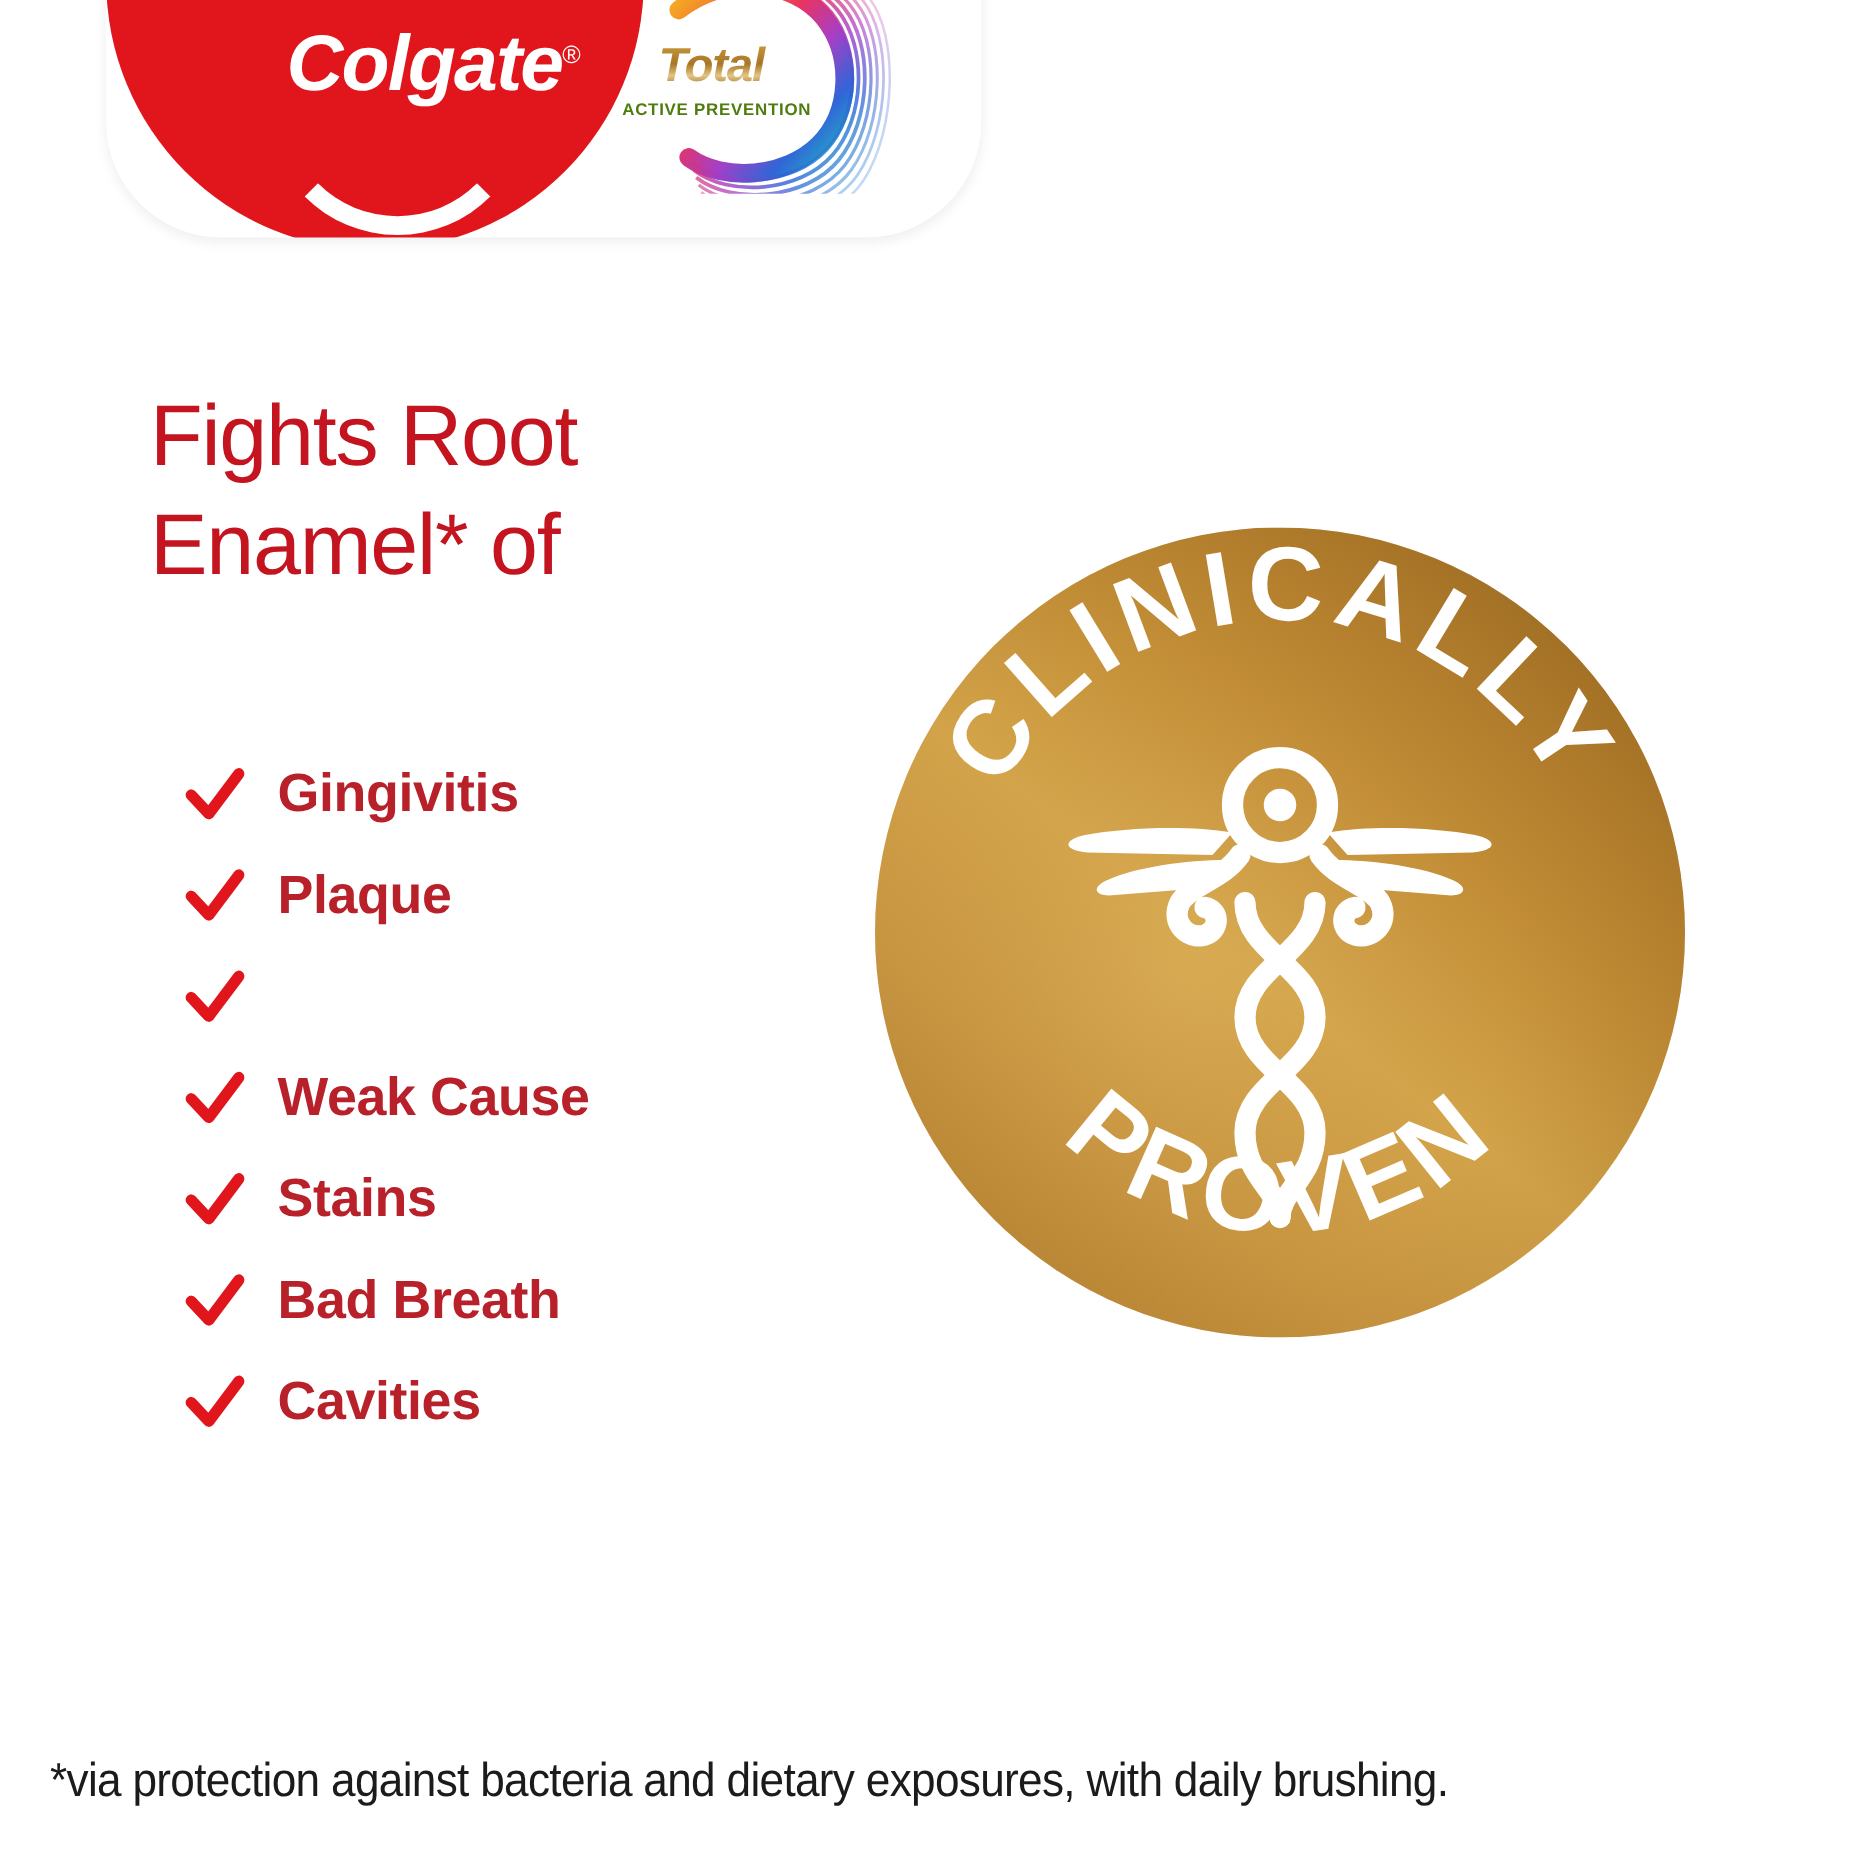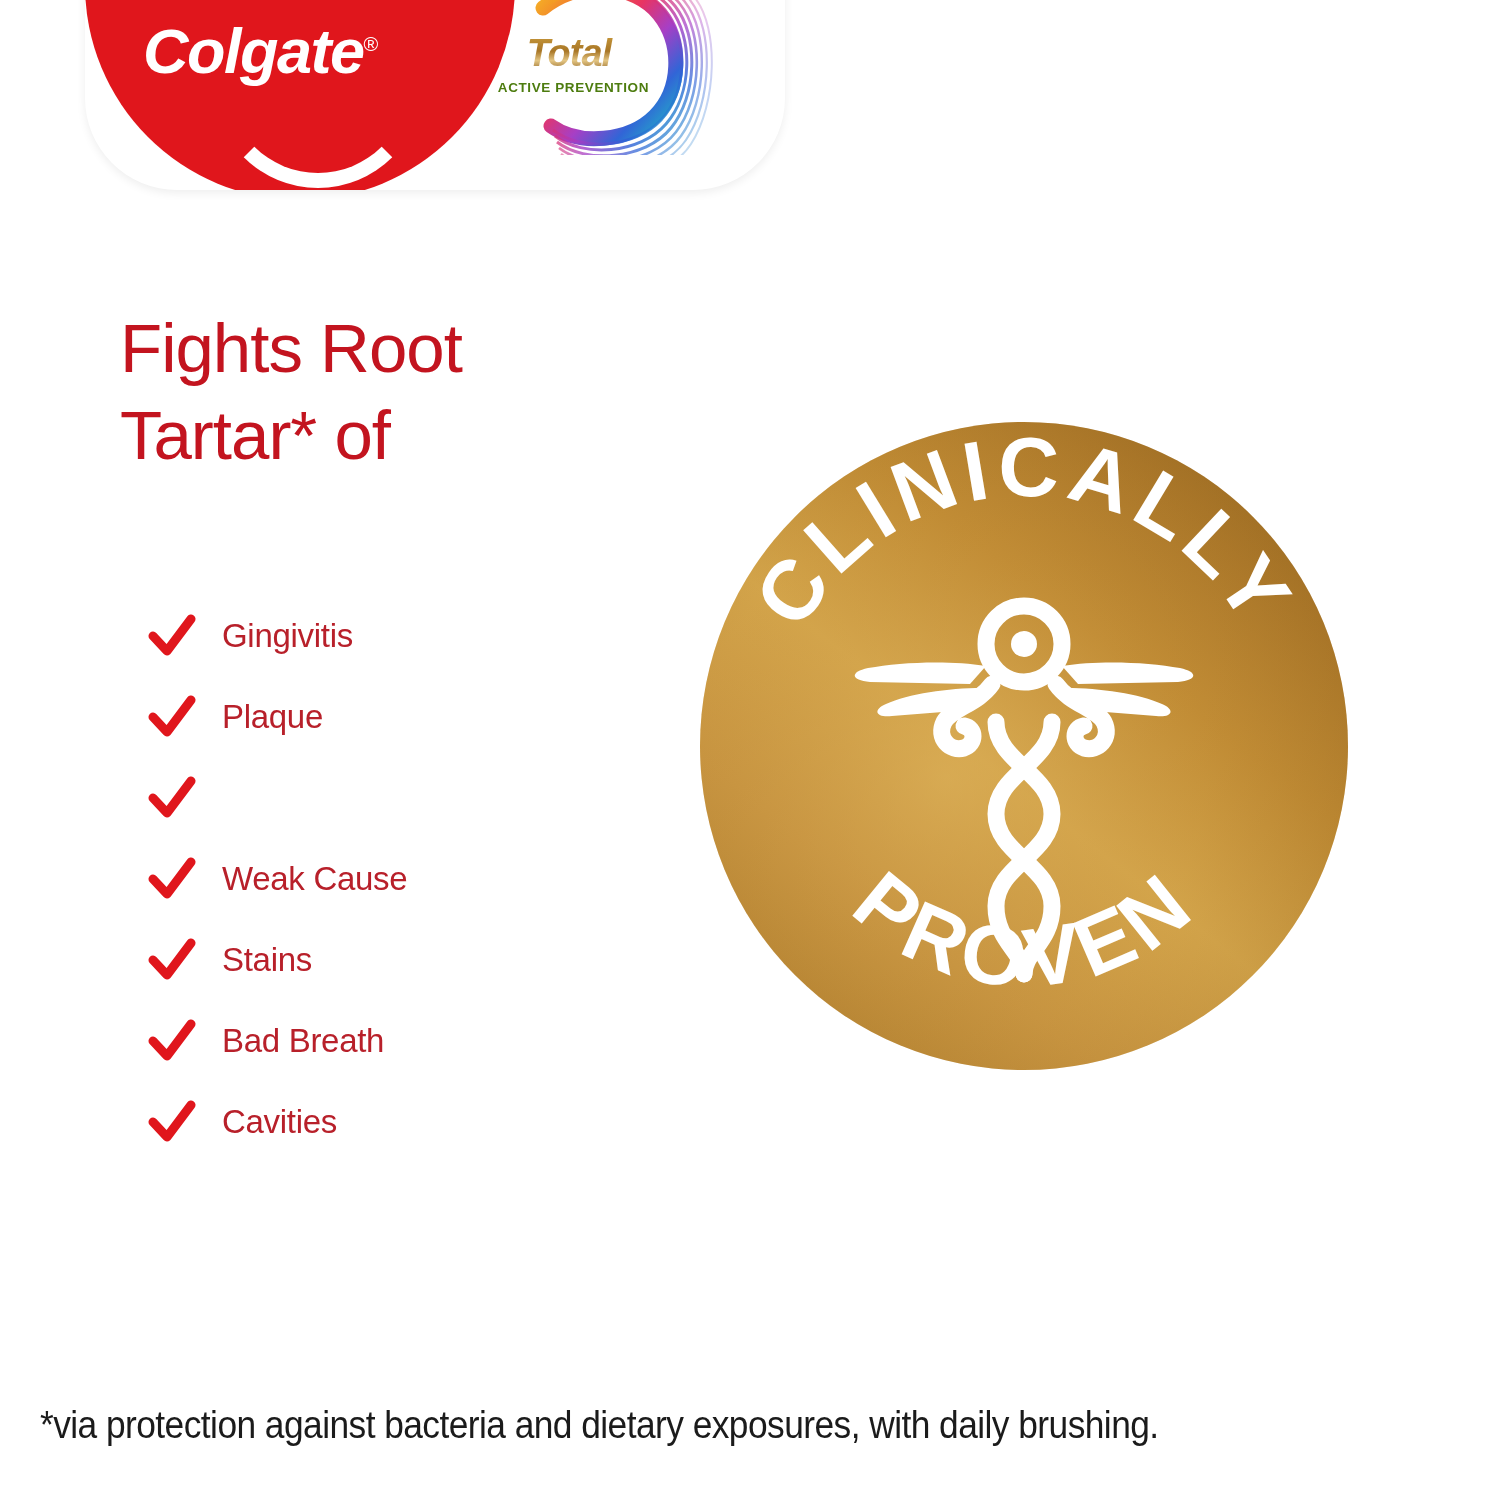--- a/index.html
+++ b/index.html
@@ -34,21 +34,21 @@
     width: 430px;
     height: 330px;
     background: #e0161c;
     border-radius: 0 0 230px 230px;
   }
   .brand-wordmark {
     position: absolute;
     left: 58px;
     top: 60px;
     width: 320px;
-    text-align: left;
+    text-align: right;
     color: #ffffff;
     font-size: 63px;
     line-height: 1;
     font-style: italic;
     font-weight: bold;
     letter-spacing: -1.5px;
     white-space: nowrap;
   }
   .brand-reg {
     font-size: 20px;
@@ -133,23 +133,23 @@
     height: 81px;
   }
   .check-icon {
     width: 48px;
     height: 48px;
     flex: 0 0 48px;
     margin-right: 26px;
   }
   .benefit-label {
     color: #b8202a;
-    font-size: 33px;
+    font-size: 43px;
     line-height: 1;
-    font-weight: 400;
+    font-weight: 700;
     letter-spacing: -0.3px;
     white-space: nowrap;
   }
 
   
   .seal {
     position: absolute;
     left: 700px;
     top: 422px;
     width: 648px;
@@ -205,21 +205,21 @@
         <path d="M90 12 C128 -18 188 -12 212 18 C236 48 234 124 208 164 C182 204 110 208 82 186" stroke-width="2" opacity="0.28"></path>
       </g>
     </svg>
     <div class="total-text">Total</div>
     <div class="total-sub">ACTIVE PREVENTION</div>
   </div>
 </div>
 
 <div class="headline">
   <div>Fights Root</div>
-  <div>Tartar* of</div>
+  <div>Enamel* of</div>
 </div>
 
 <div class="benefits">
 
   <div class="benefit-row">
     <svg class="check-icon" viewBox="0 0 48 48">
       <path d="M5 24 L19 39 L43 7" fill="none" stroke="#e0161c" stroke-width="9" stroke-linecap="round" stroke-linejoin="round"></path>
     </svg>
     <span class="benefit-label">Gingivitis</span>
   </div>

